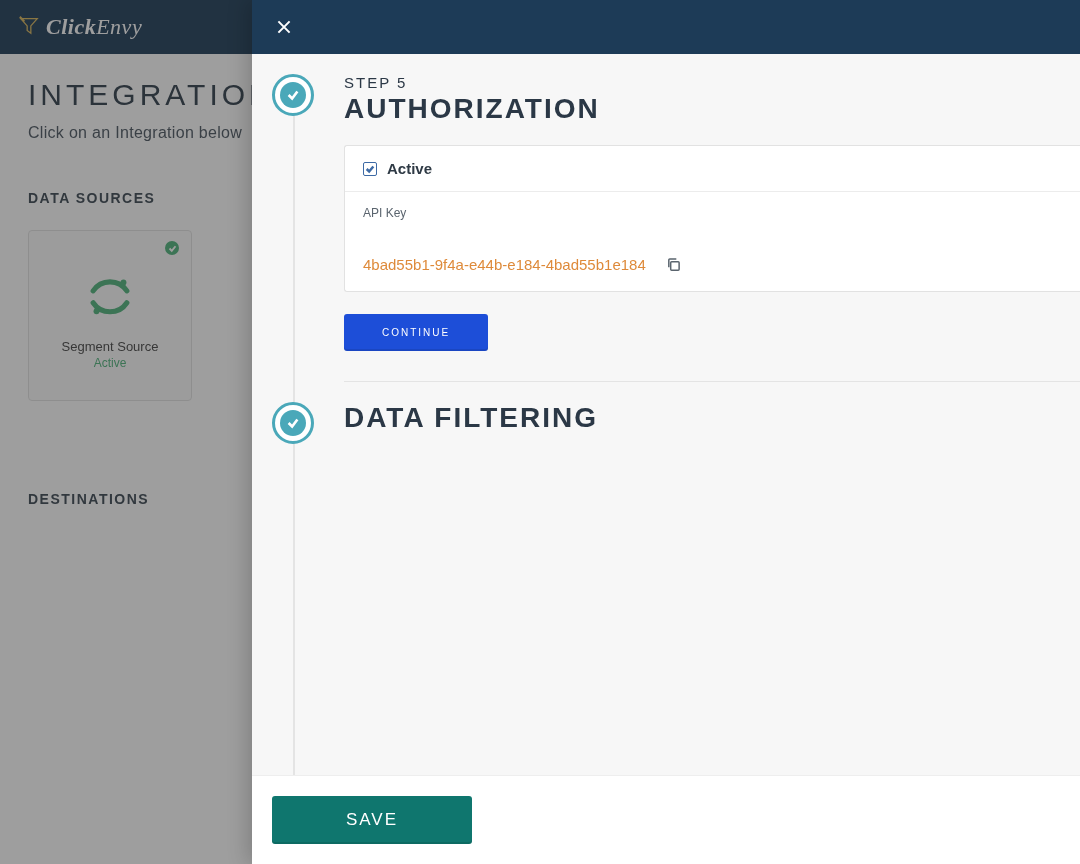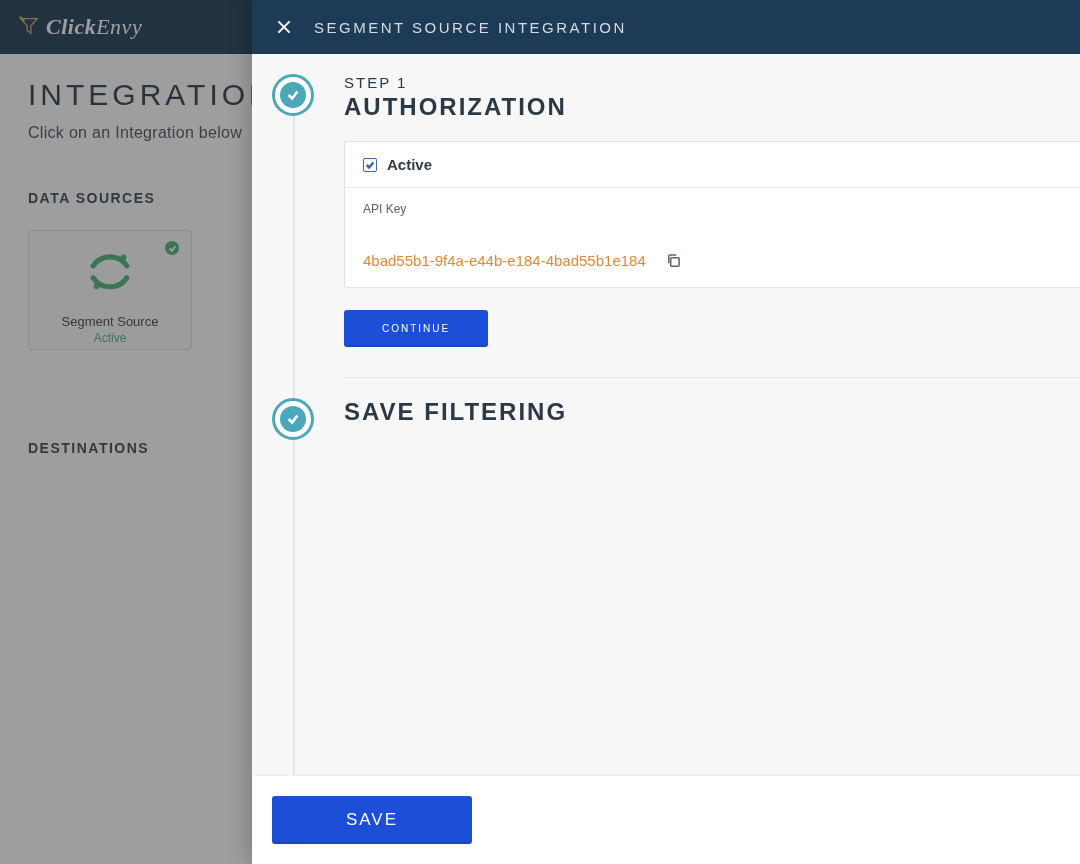--- a/index.html
+++ b/index.html
@@ -20,21 +20,21 @@
   .bg-title {
     font-size: 30px; font-weight: 400; letter-spacing: 4px; color: #2e3c4a; margin-bottom: 12px;
   }
   .bg-sub { font-size: 16px; color: #4a5560; margin-bottom: 48px; letter-spacing: 0.3px; }
 
   .section-label {
     font-size: 14px; font-weight: 600; letter-spacing: 1.5px; color: #3a4651; margin-bottom: 24px;
   }
 
   .card {
-    width: 164px; height: 120px; border: 1px solid #e2e2e2; border-radius: 4px; position: relative;
+    width: 164px; height: 171px; border: 1px solid #e2e2e2; border-radius: 4px; position: relative;
     display: flex; flex-direction: column; align-items: center; justify-content: center; padding-top: 8px;
     background: #fcfcfc;
   }
   .card-badge {
     position: absolute; top: 10px; right: 12px; width: 14px; height: 14px; border-radius: 50%;
     background: #4db27a; display: flex; align-items: center; justify-content: center;
   }
   .card-badge svg { width: 9px; height: 9px; fill: none; stroke: #fff; stroke-width: 2.5; }
   .card-icon { width: 54px; height: 54px; margin-bottom: 16px; }
   .card-name { font-size: 13px; color: #444; margin-bottom: 2px; }
@@ -74,21 +74,21 @@
     background: #fff; border: 3px solid #4aa8b9; display: flex; align-items: center; justify-content: center;
     z-index: 2;
   }
   .step-circle-inner {
     width: 26px; height: 26px; border-radius: 50%; background: #4aa8b9;
     display: flex; align-items: center; justify-content: center;
   }
   .step-circle-inner svg { width: 14px; height: 14px; stroke: #fff; stroke-width: 3; fill: none; }
 
   .step-label { font-size: 15px; letter-spacing: 2px; color: #2b3846; margin-bottom: 2px; }
-  .step-title { font-size: 24px; letter-spacing: 2px; font-weight: 600; color: #2b3846; margin-bottom: 20px; }
+  .step-title { font-size: 28px; letter-spacing: 2px; font-weight: 600; color: #2b3846; margin-bottom: 20px; }
 
   .auth-box {
     border: 1px solid #e2e2e2; border-radius: 3px; background: #fff; margin-bottom: 22px;
     border-right: none; border-top-right-radius: 0; border-bottom-right-radius: 0;
   }
   .auth-row-top { padding: 14px 18px; border-bottom: 1px solid #ececec; display: flex; align-items: center; gap: 10px; }
   .chk {
     width: 14px; height: 14px; border: 1.5px solid #3d6aa5; border-radius: 2px;
     display: flex; align-items: center; justify-content: center; cursor: pointer;
   }
@@ -107,21 +107,21 @@
     padding: 13px 38px; font-size: 10px; letter-spacing: 2px; font-weight: 500;
     cursor: pointer; box-shadow: inset 0 -2px 0 rgba(0,0,0,0.1);
   }
 
   .step-divider { border-top: 1px solid #e4e4e4; margin-top: 30px; }
 
   .panel-footer {
     background: #fff; padding: 20px; border-top: 1px solid #eee;
   }
   .save-btn {
-    background: #1d4ed8; color: #fff; border: none; border-radius: 3px;
+    background: #0f766e; color: #fff; border: none; border-radius: 3px;
     width: 200px; padding: 14px 16px; font-size: 17px; letter-spacing: 2px; font-weight: 500;
     cursor: pointer; box-shadow: inset 0 -2px 0 rgba(0,0,0,0.1);
   }
 </style>
 </head>
 <body>
 
 <div class="bg-page">
   <div class="bg-header">
     <div class="logo">
@@ -163,36 +163,35 @@
 
 <div class="scrim"></div>
 
 <div class="panel">
   <div class="panel-header">
     <div class="close-btn">
       <svg viewBox="0 0 20 20">
           <path d="M3 3 L17 17 M17 3 L3 17"></path>
         </svg>
     </div>
-    <div class="panel-title">SEGMENT SOURCE INTEGRATION</div>
   </div>
 
   <div class="panel-body">
     <div class="steps-wrap">
       <div class="step-line"></div>
 
       <div class="step">
         <div class="step-circle">
           <div class="step-circle-inner">
             <svg viewBox="0 0 16 16">
                 <path d="M3 8 L7 12 L13 4"></path>
               </svg>
           </div>
         </div>
-        <div class="step-label">STEP 1</div>
+        <div class="step-label">STEP 5</div>
         <div class="step-title">AUTHORIZATION</div>
 
         <div class="auth-box">
           <div class="auth-row-top">
             <div class="chk">
               <svg viewBox="0 0 12 12">
                   <path d="M2 6 L5 9 L10 3"></path>
                 </svg>
             </div>
             <div class="chk-label">Active</div>
@@ -216,21 +215,21 @@
       </div>
 
       <div class="step">
         <div class="step-circle">
           <div class="step-circle-inner">
             <svg viewBox="0 0 16 16">
                 <path d="M3 8 L7 12 L13 4"></path>
               </svg>
           </div>
         </div>
-        <div class="step-title">SAVE FILTERING</div>
+        <div class="step-title">DATA FILTERING</div>
       </div>
     </div>
   </div>
 
   <div class="panel-footer">
     <button class="save-btn">SAVE</button>
   </div>
 </div>
 
 </body></html>

